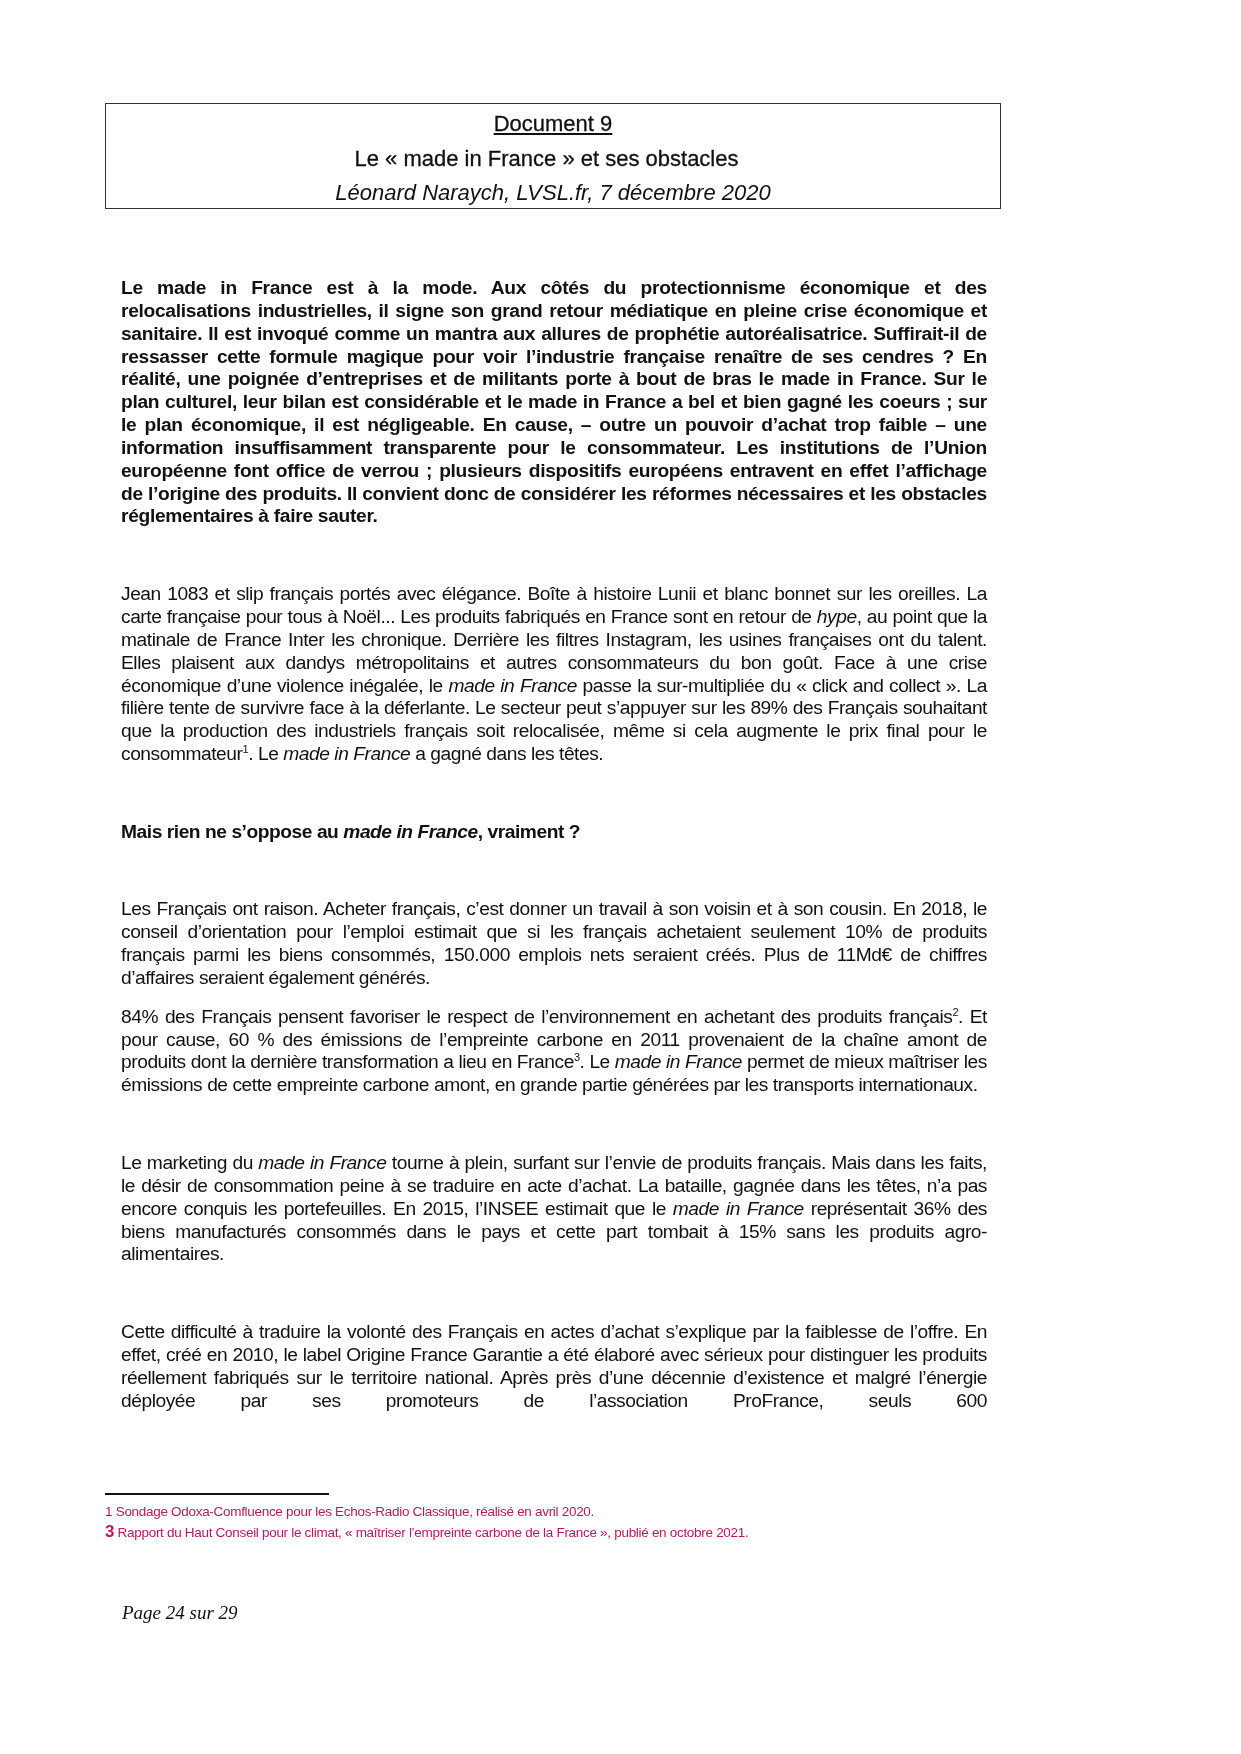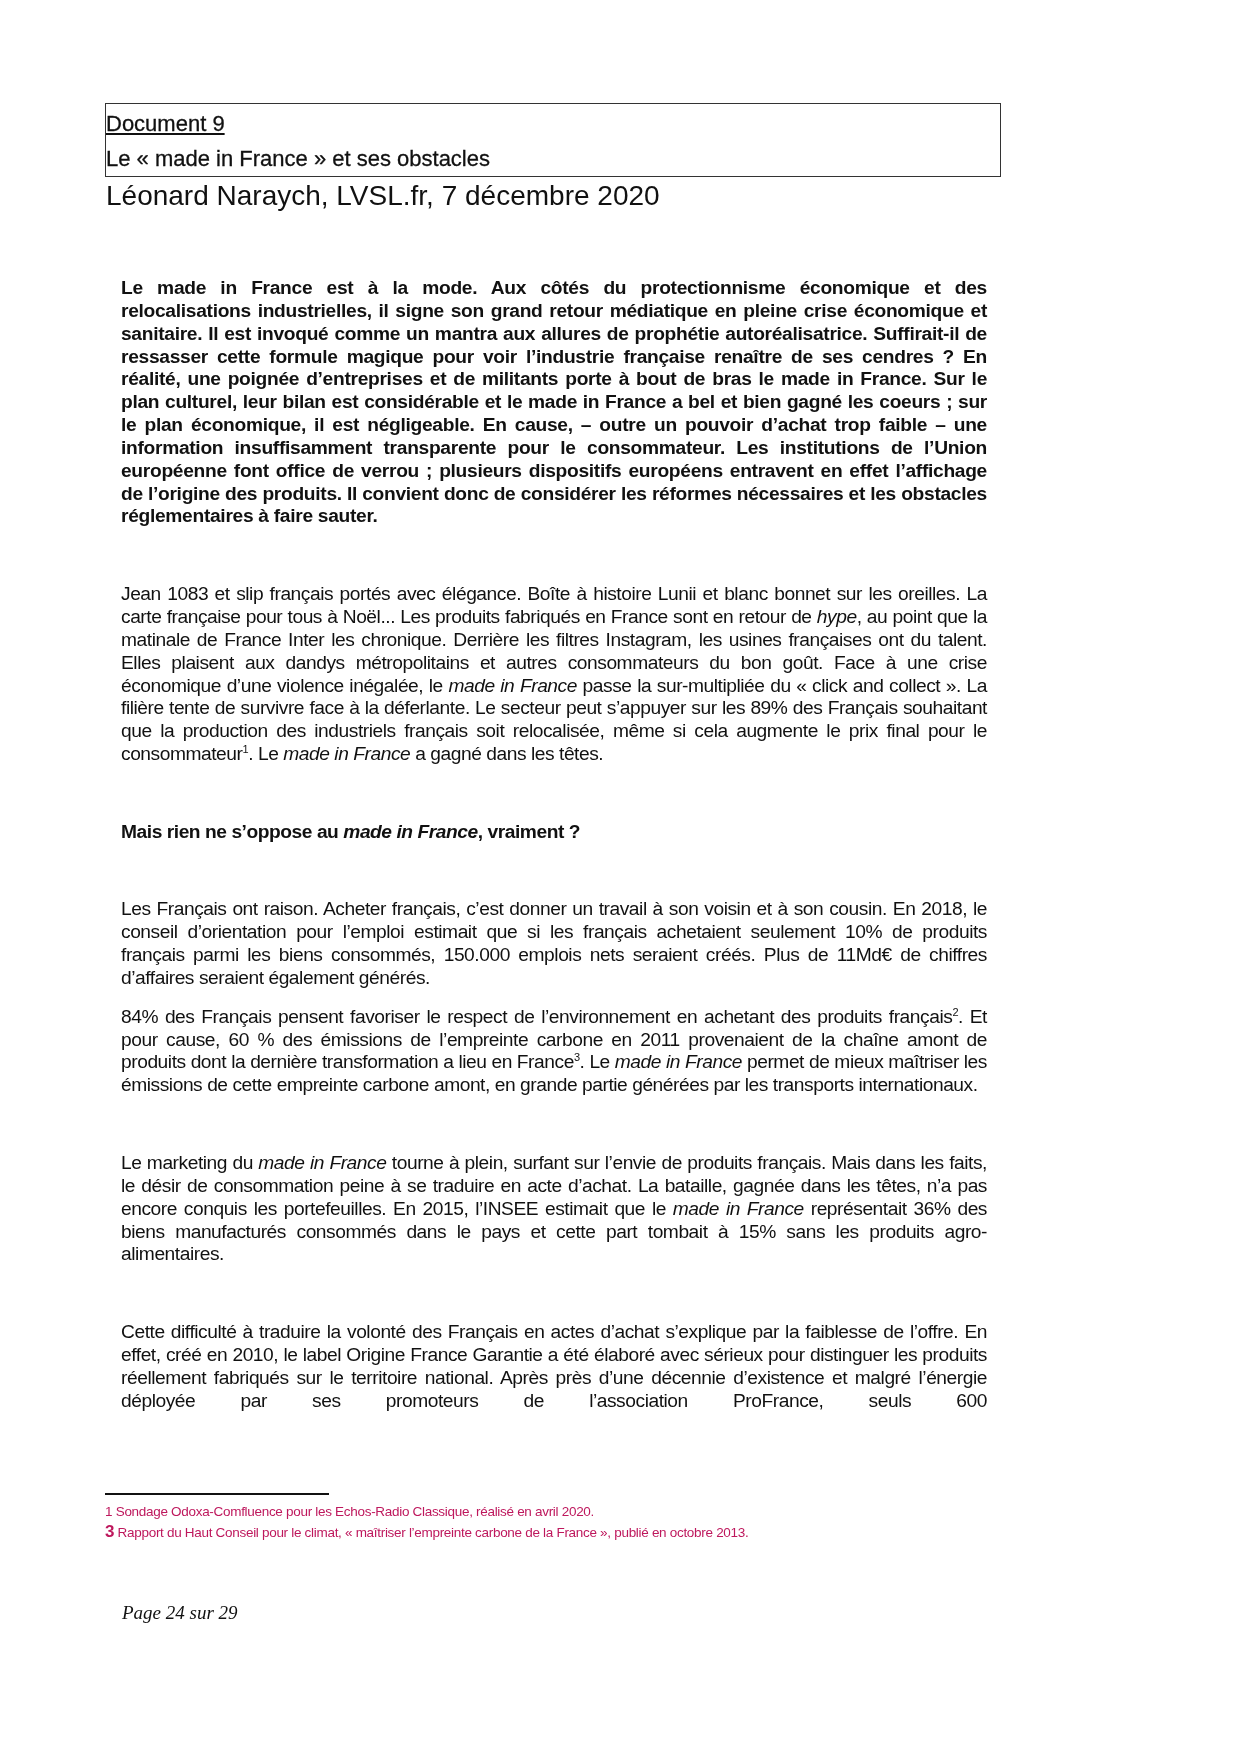--- a/index.html
+++ b/index.html
@@ -1,25 +1,25 @@
 <!DOCTYPE html>
 <html><head>
 <meta charset="utf-8">
 <style>
   html, body { margin: 0; padding: 0; background: #ffffff; }
   body { width: 1241px; height: 1754px; position: relative; overflow: hidden; color: #111; }
   .page { position: absolute; left: 0; top: 0; width: 1241px; height: 1754px; }
   .title-box {
-    position: absolute; left: 105px; top: 103px; width: 896px; height: 74px;
+    position: absolute; left: 105px; top: 103px; width: 896px; height: 106px;
     border: 1.5px solid #333; box-sizing: border-box;
-    font-family: "Liberation Sans", sans-serif; text-align: left; padding-left: 7px;
+    font-family: "Liberation Sans", sans-serif; text-align: center; padding-left: 7px;
   }
   .doc-num { position: absolute; left: 0; right: 0; top: 7px; font-size: 22px; text-decoration: underline; font-weight: normal; -webkit-text-stroke: 0.3px #111; }
   .doc-title { position: absolute; left: 0; right: 13px; top: 42px; font-size: 22px; -webkit-text-stroke: 0.3px #111; }
-  .doc-author { position: absolute; left: 0; right: 0; top: 76px; font-size: 28px; }
+  .doc-author { position: absolute; left: 0; right: 0; top: 76px; font-size: 22px; font-style: italic; }
   .body {
     position: absolute; left: 105px; top: 261px; width: 898px;
     font-family: "Liberation Sans", sans-serif; font-size: 19.2px; line-height: 22.85px;
     text-align: justify; letter-spacing: -0.45px;
   }
   .body p { margin: 16px; }
   .lead { font-weight: bold; letter-spacing: -0.3px; }
   .gap { height: 22.85px; }
   .subhead { font-weight: bold; }
   sup { font-size: 11px; line-height: 0; vertical-align: super; }
@@ -55,17 +55,17 @@
 
     <p><span>Le marketing du </span><em>made in France</em><span> tourne à plein, surfant sur l’envie de produits français. Mais dans les faits, le désir de consommation peine à se traduire en acte d’achat. La bataille, gagnée dans les têtes, n’a pas encore conquis les portefeuilles. En 2015, l’INSEE estimait que le </span><em>made in France</em><span> représentait 36% des biens manufacturés consommés dans le pays et cette part tombait à 15% sans les produits agro-alimentaires.</span></p>
     <div class="gap"></div>
 
     <p style="text-align-last: justify;">Cette difficulté à traduire la volonté des Français en actes d’achat s’explique par la faiblesse de l’offre. En effet, créé en 2010, le label Origine France Garantie a été élaboré avec sérieux pour distinguer les produits réellement fabriqués sur le territoire national. Après près d’une décennie d’existence et malgré l’énergie déployée par ses promoteurs de l’association ProFrance, seuls 600</p>
   </div>
 
   <div class="fn-rule"></div>
   <div class="footnotes">
     <div><span>1</span> <span>Sondage Odoxa-Comfluence pour les Echos-Radio Classique, réalisé en avril 2020.</span></div>
-    <div><span class="num-big">3</span> <span>Rapport du Haut Conseil pour le climat, « maîtriser l’empreinte carbone de la France », publié en octobre 2013.</span></div>
+    <div><span class="num-big">3</span> <span>Rapport du Haut Conseil pour le climat, « maîtriser l’empreinte carbone de la France », publié en octobre 2021.</span></div>
   </div>
 
   <div class="footer">Page 24 sur 29</div>
 </div>
 
 </body></html>

